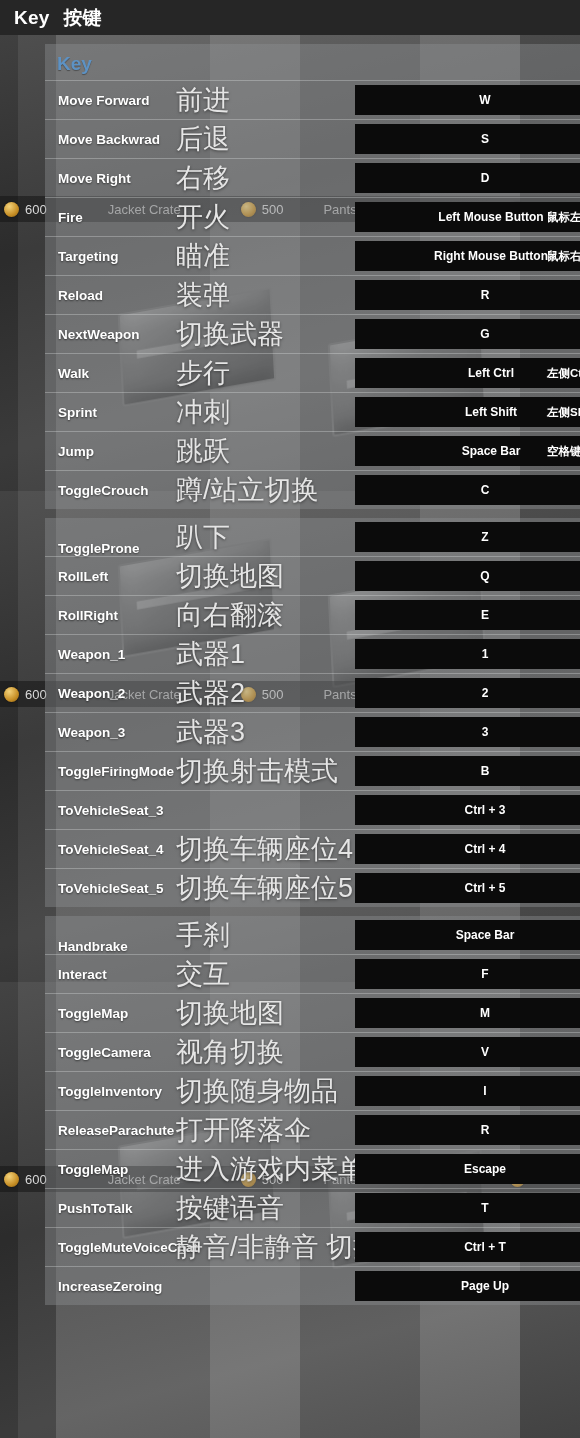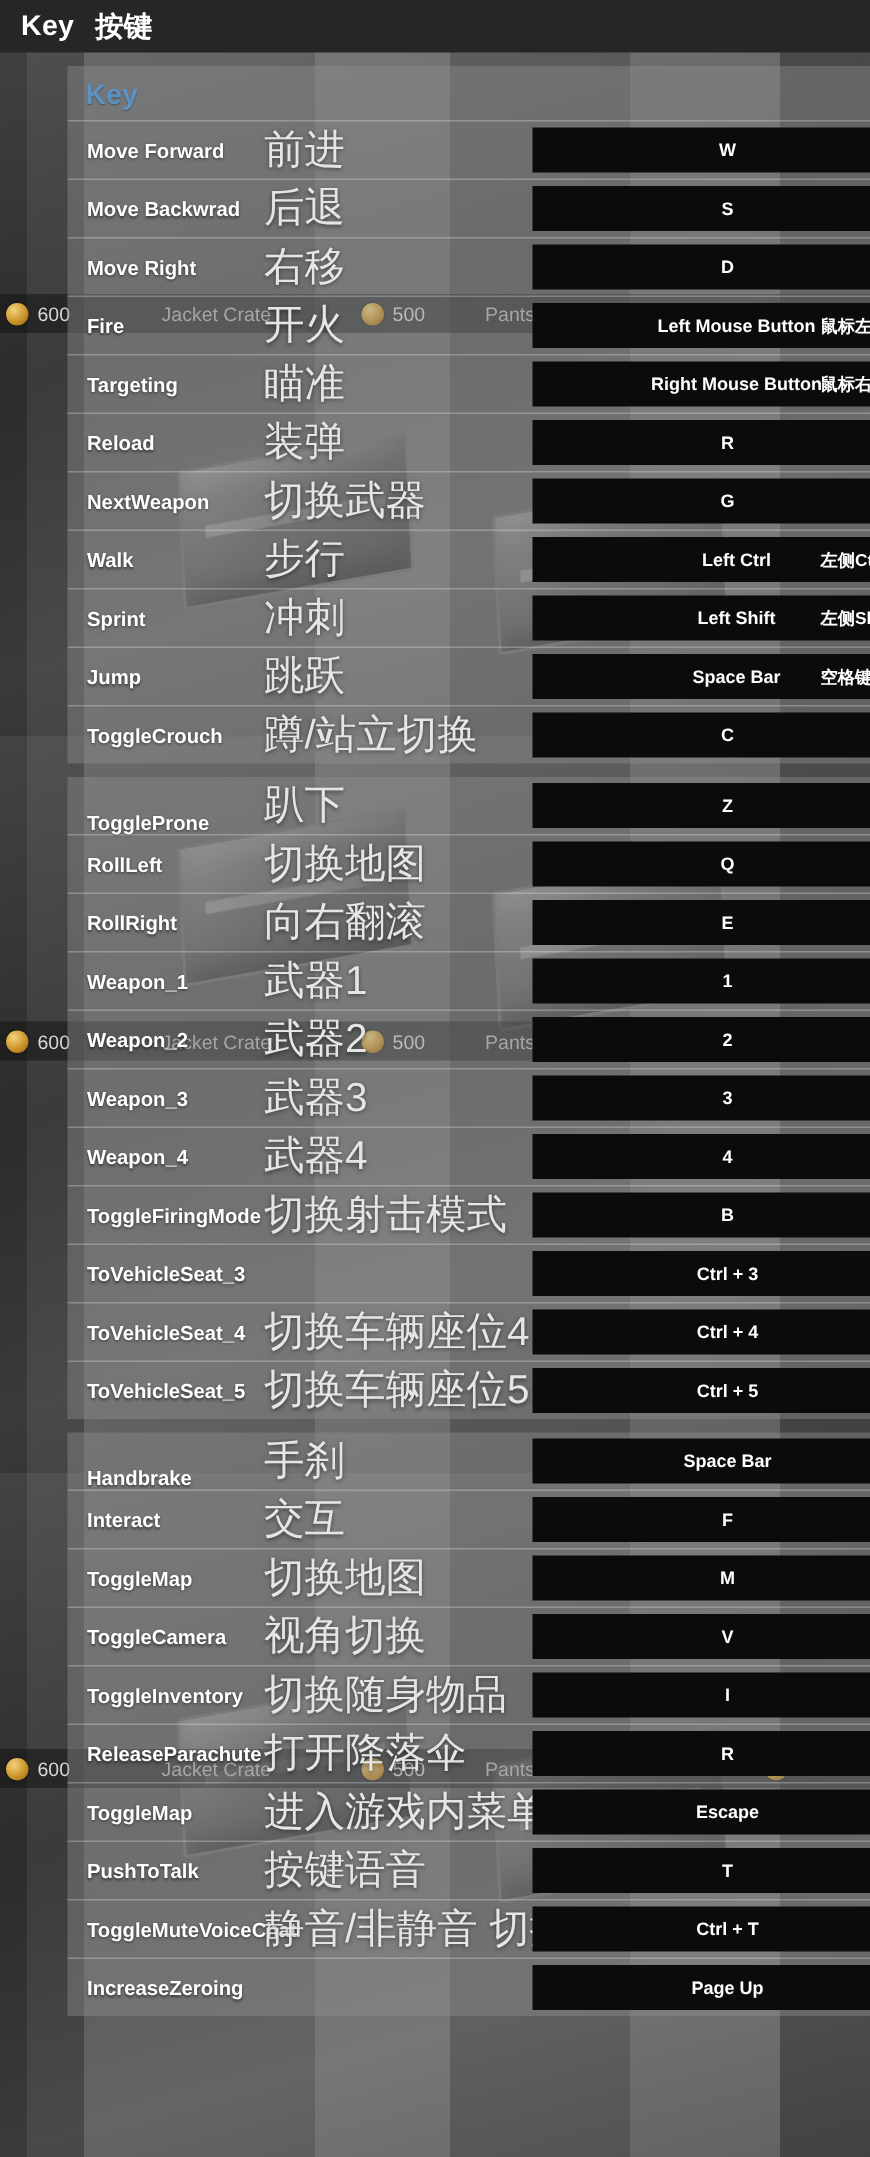--- a/index.html
+++ b/index.html
@@ -310,27 +310,20 @@
         </div>
       </div>
       <div class="row">
         <div class="cmd">Weapon_3</div>
         <div class="cn">武器3</div>
         <div class="keybtn">
           <span class="k-en">3</span>
         </div>
       </div>
       <div class="row">
-        <div class="cmd">Weapon_4</div>
-        <div class="cn">武器4</div>
-        <div class="keybtn">
-          <span class="k-en">4</span>
-        </div>
-      </div>
-      <div class="row">
         <div class="cmd">ToggleFiringMode</div>
         <div class="cn">切换射击模式</div>
         <div class="keybtn">
           <span class="k-en">B</span>
         </div>
       </div>
       <div class="row">
         <div class="cmd">ToVehicleSeat_3</div>
         <div class="keybtn">
           <span class="k-en">Ctrl + 3</span>

